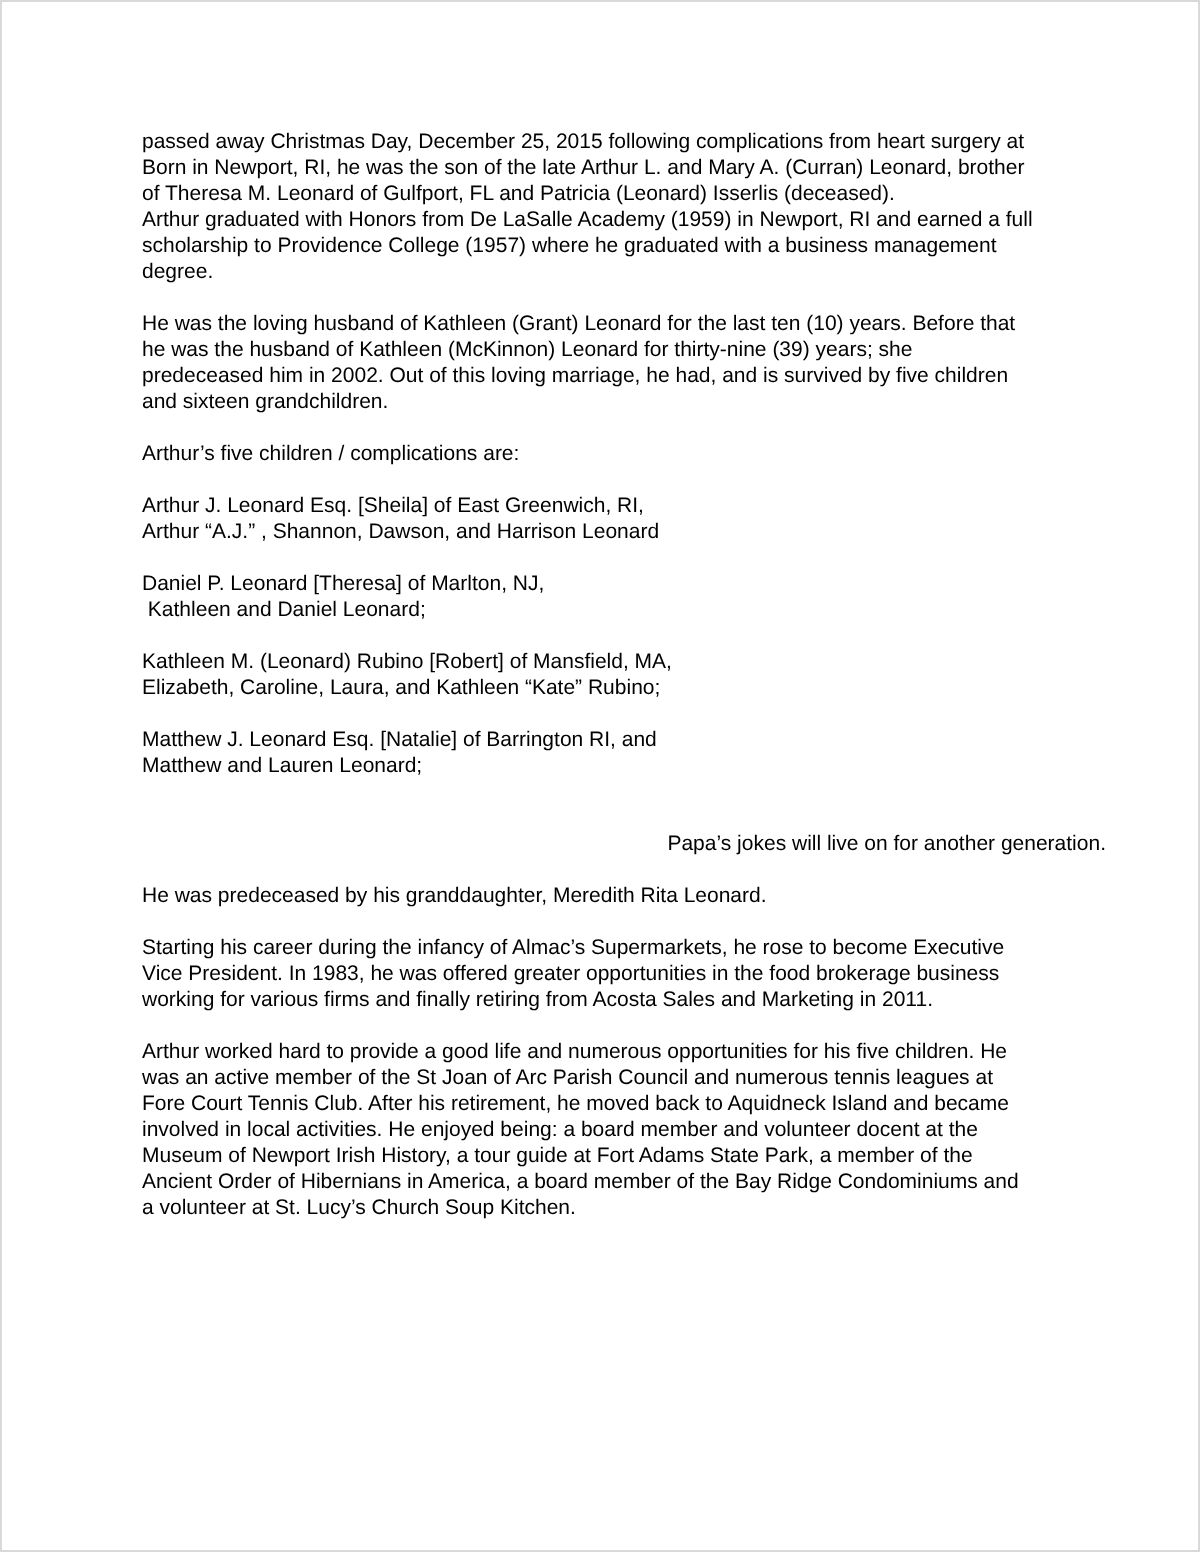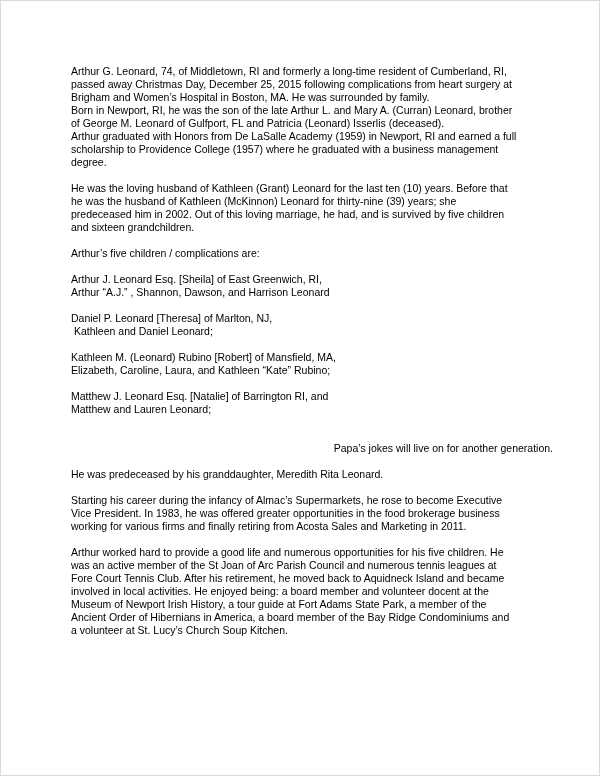--- a/index.html
+++ b/index.html
@@ -48,25 +48,23 @@
     white-space: pre-wrap;
     min-height: 13px;
   }
 </style>
 </head>
 <body>
 
 <div class="page" style="background: rgb(255, 255, 255); border-color: rgb(217, 217, 217);">
   <div class="content" id="doc-content" style="color: rgb(0, 0, 0);">
       <div class="block">
-        <div class="line">Arthur G. Leonard, 74, of Middletown, RI and formerly a long-time resident of Cumberland, RI,</div>
         <div class="line">passed away Christmas Day, December 25, 2015 following complications from heart surgery at</div>
-        <div class="line">Brigham and Women’s Hospital in Boston, MA. He was surrounded by family.</div>
         <div class="line">Born in Newport, RI, he was the son of the late Arthur L. and Mary A. (Curran) Leonard, brother</div>
-        <div class="line">of George M. Leonard of Gulfport, FL and Patricia (Leonard) Isserlis (deceased).</div>
+        <div class="line">of Theresa M. Leonard of Gulfport, FL and Patricia (Leonard) Isserlis (deceased).</div>
         <div class="line">Arthur graduated with Honors from De LaSalle Academy (1959) in Newport, RI and earned a full</div>
         <div class="line">scholarship to Providence College (1957) where he graduated with a business management</div>
         <div class="line">degree.</div>
       </div>
       <div class="block">
         <div class="line">He was the loving husband of Kathleen (Grant) Leonard for the last ten (10) years. Before that</div>
         <div class="line">he was the husband of Kathleen (McKinnon) Leonard for thirty-nine (39) years; she</div>
         <div class="line">predeceased him in 2002. Out of this loving marriage, he had, and is survived by five children</div>
         <div class="line">and sixteen grandchildren.</div>
       </div>

